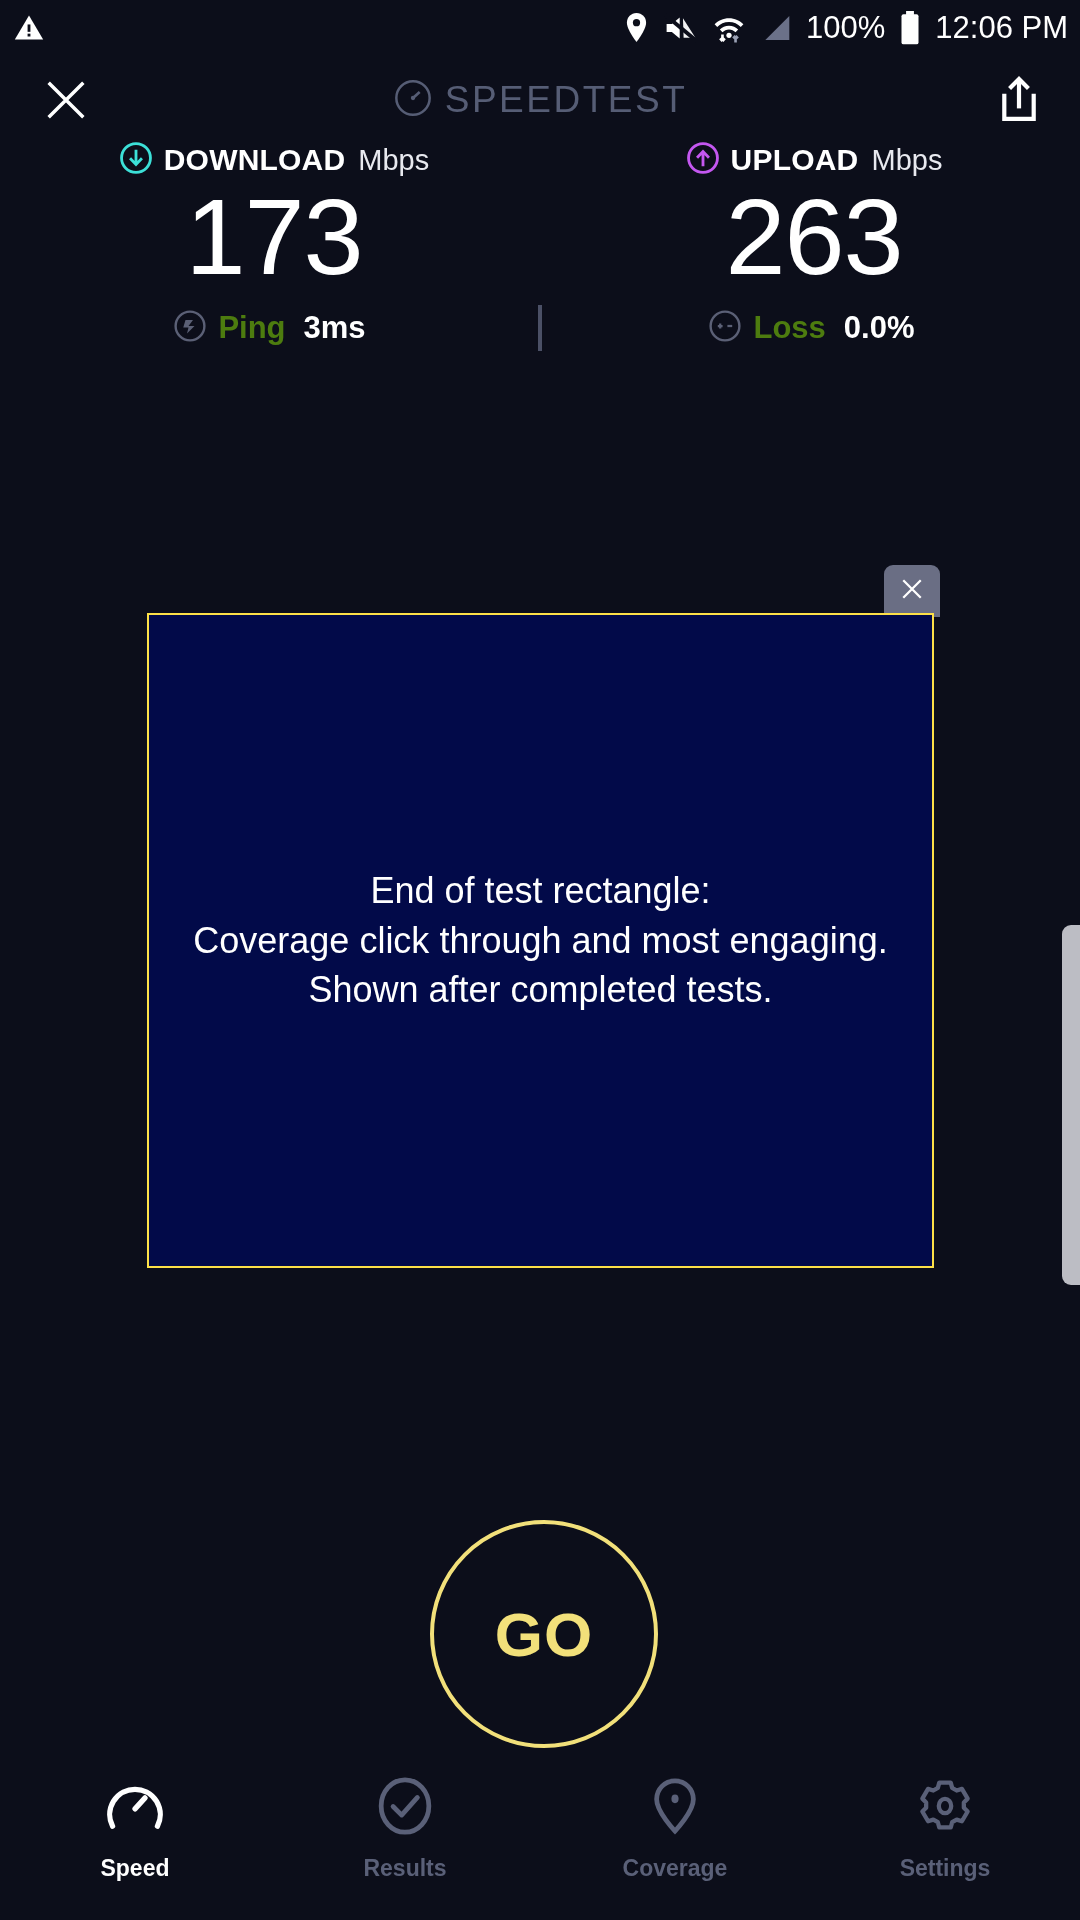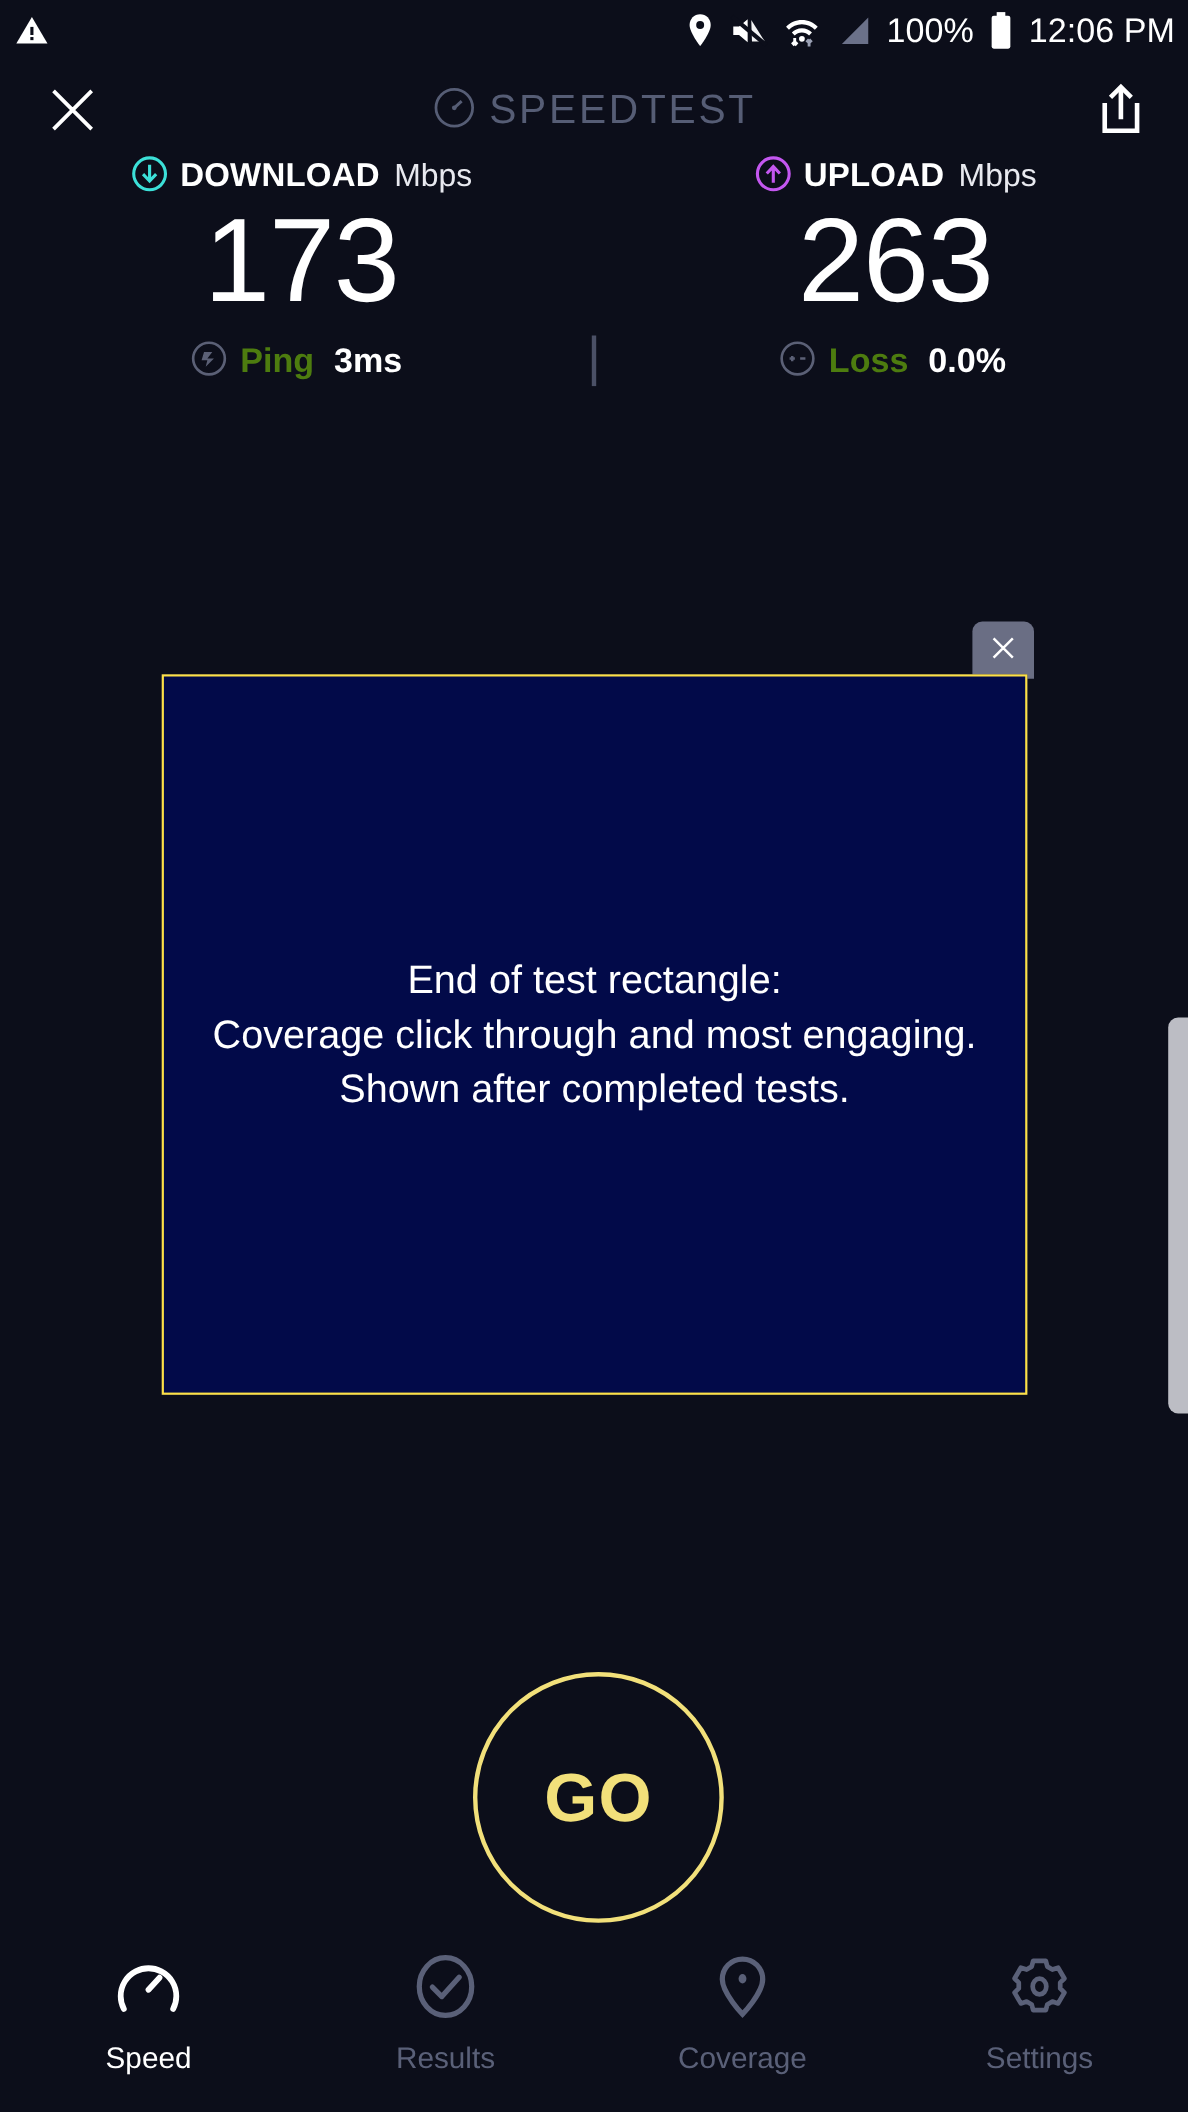--- a/index.html
+++ b/index.html
@@ -230,23 +230,24 @@
   }
   .nav-item {
     flex: 1;
     display: flex;
     flex-direction: column;
     align-items: center;
     gap: 16px;
     cursor: pointer;
   }
   .nav-label {
-    font-size: 27px;
+    font-size: 23px;
     color: #5a6078;
     font-family: "Liberation Sans", sans-serif;
+    font-weight: bold;
   }
   .nav-item.active .nav-label { color: #ffffff; }
 </style>
 </head>
 <body>
 
 <div class="statusbar">
   <div class="sb-left">
     <span>
       <svg class="sb-icon" width="34" height="34" viewBox="0 0 24 24">

